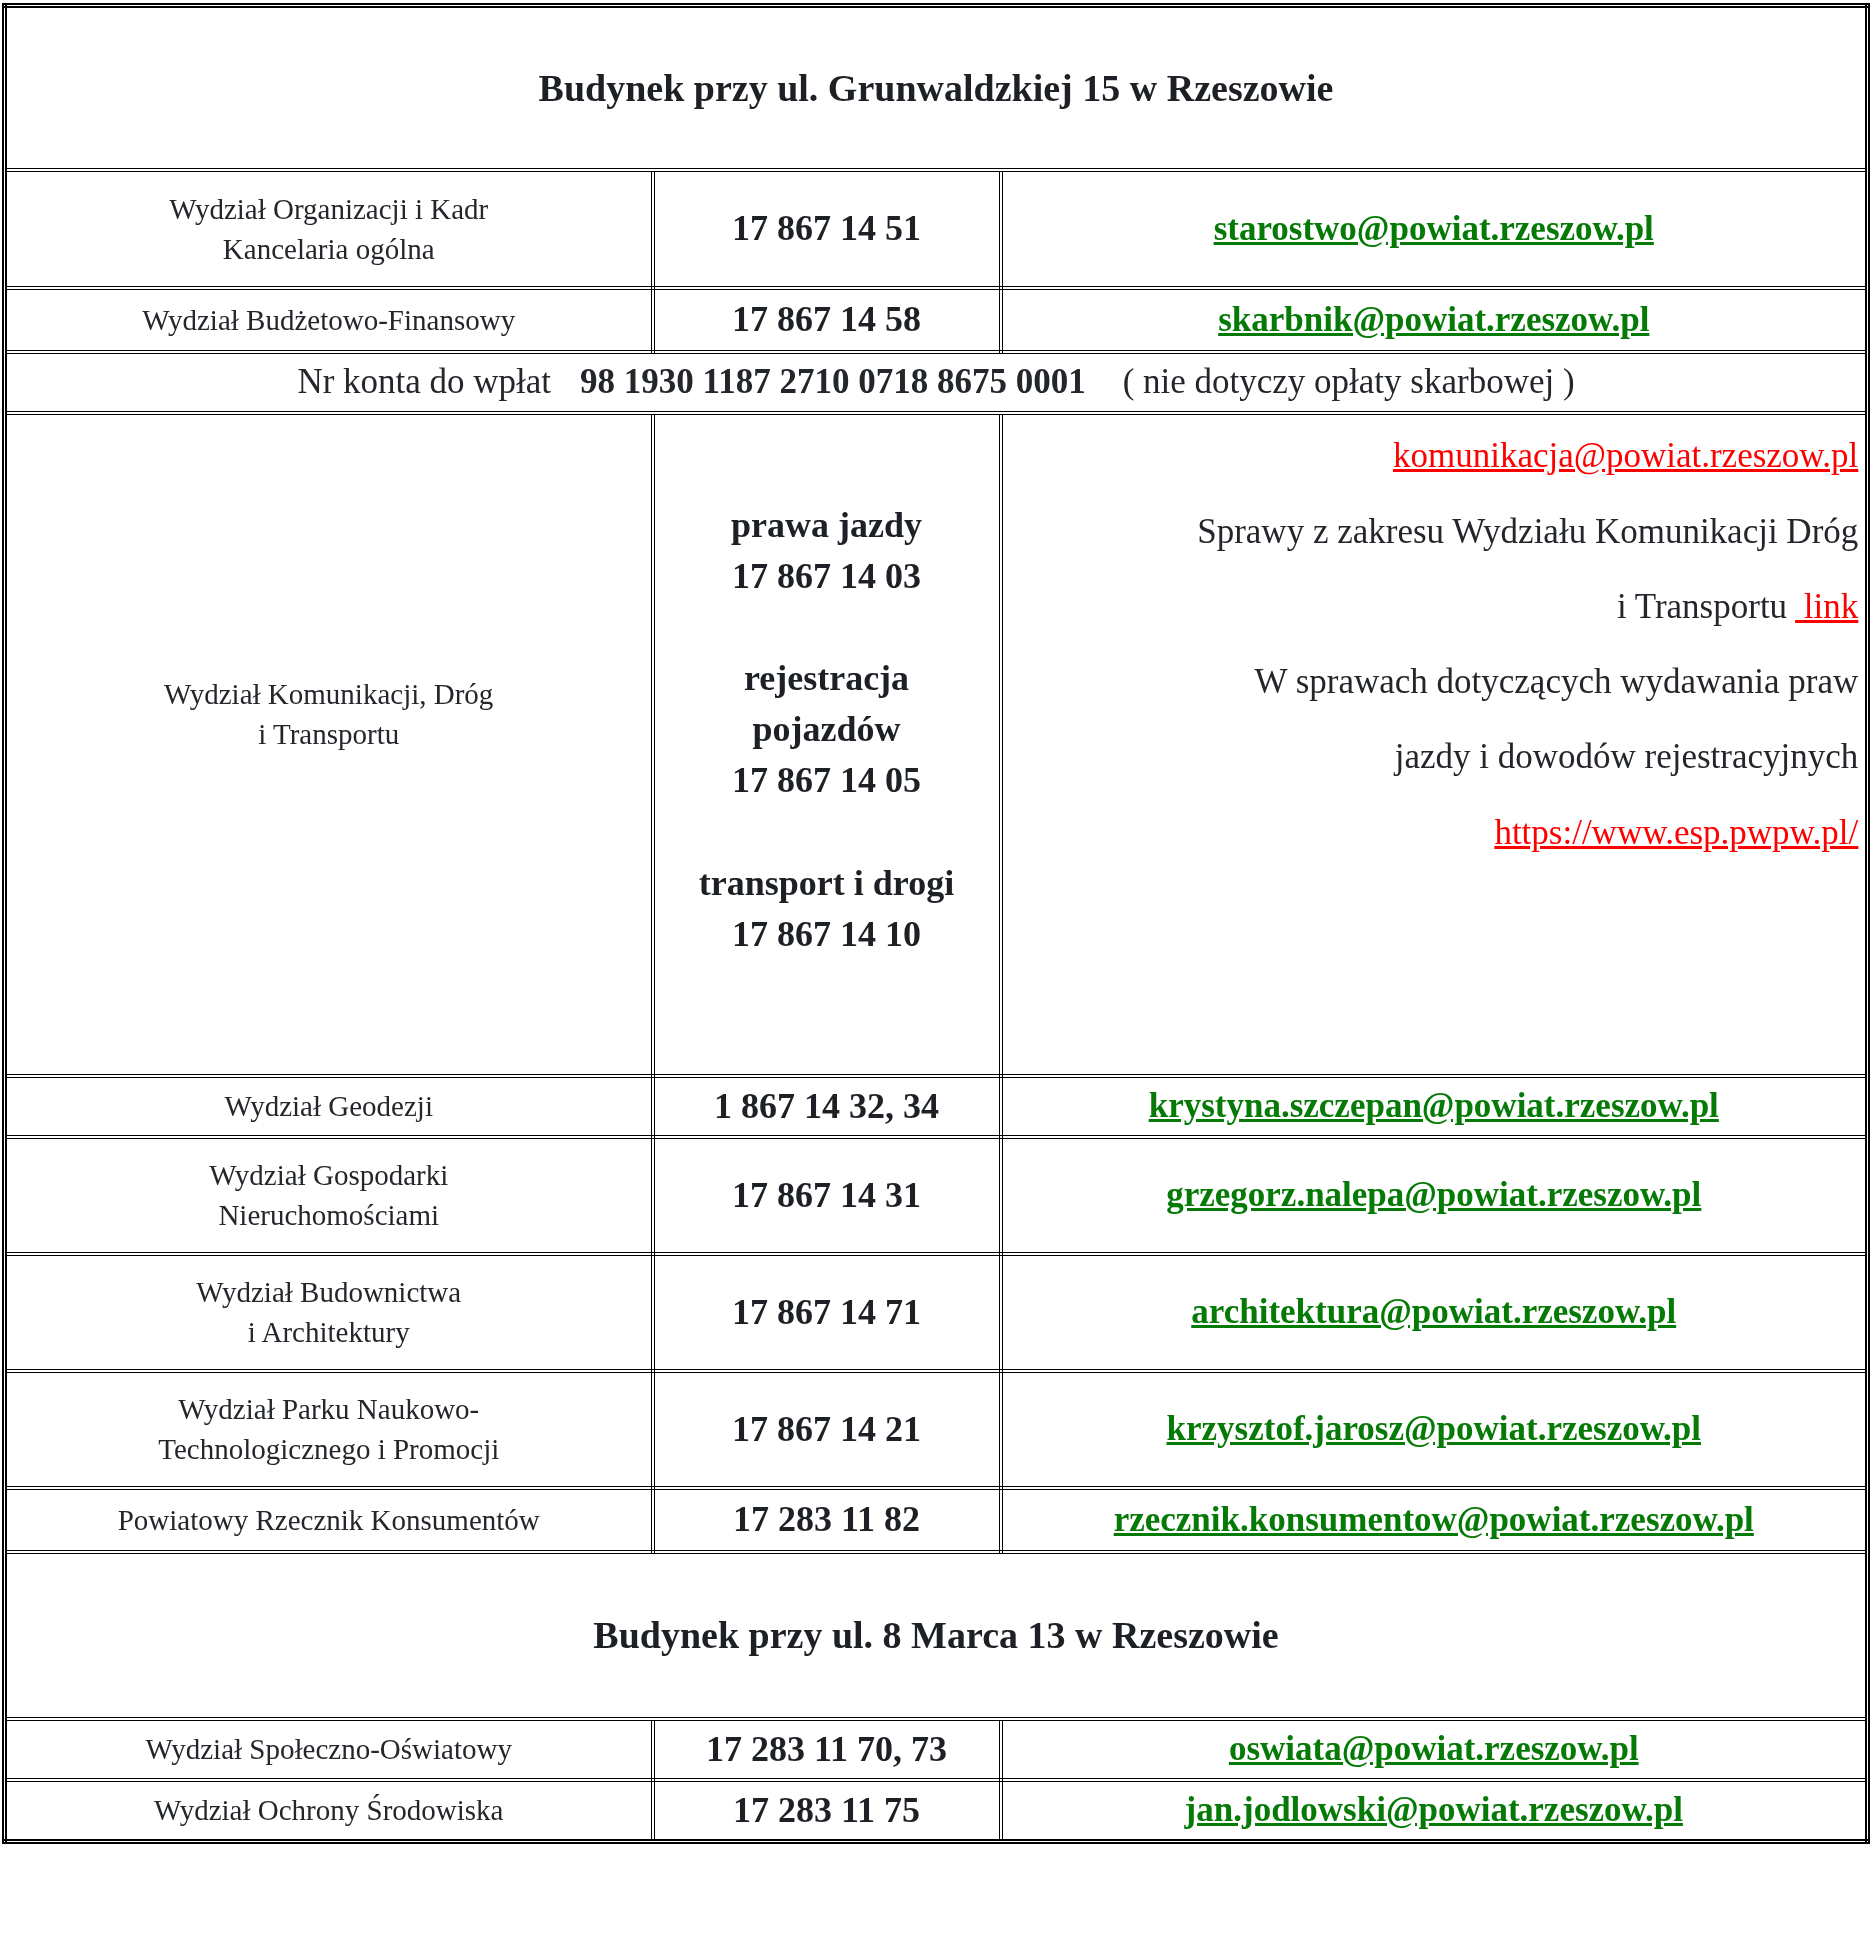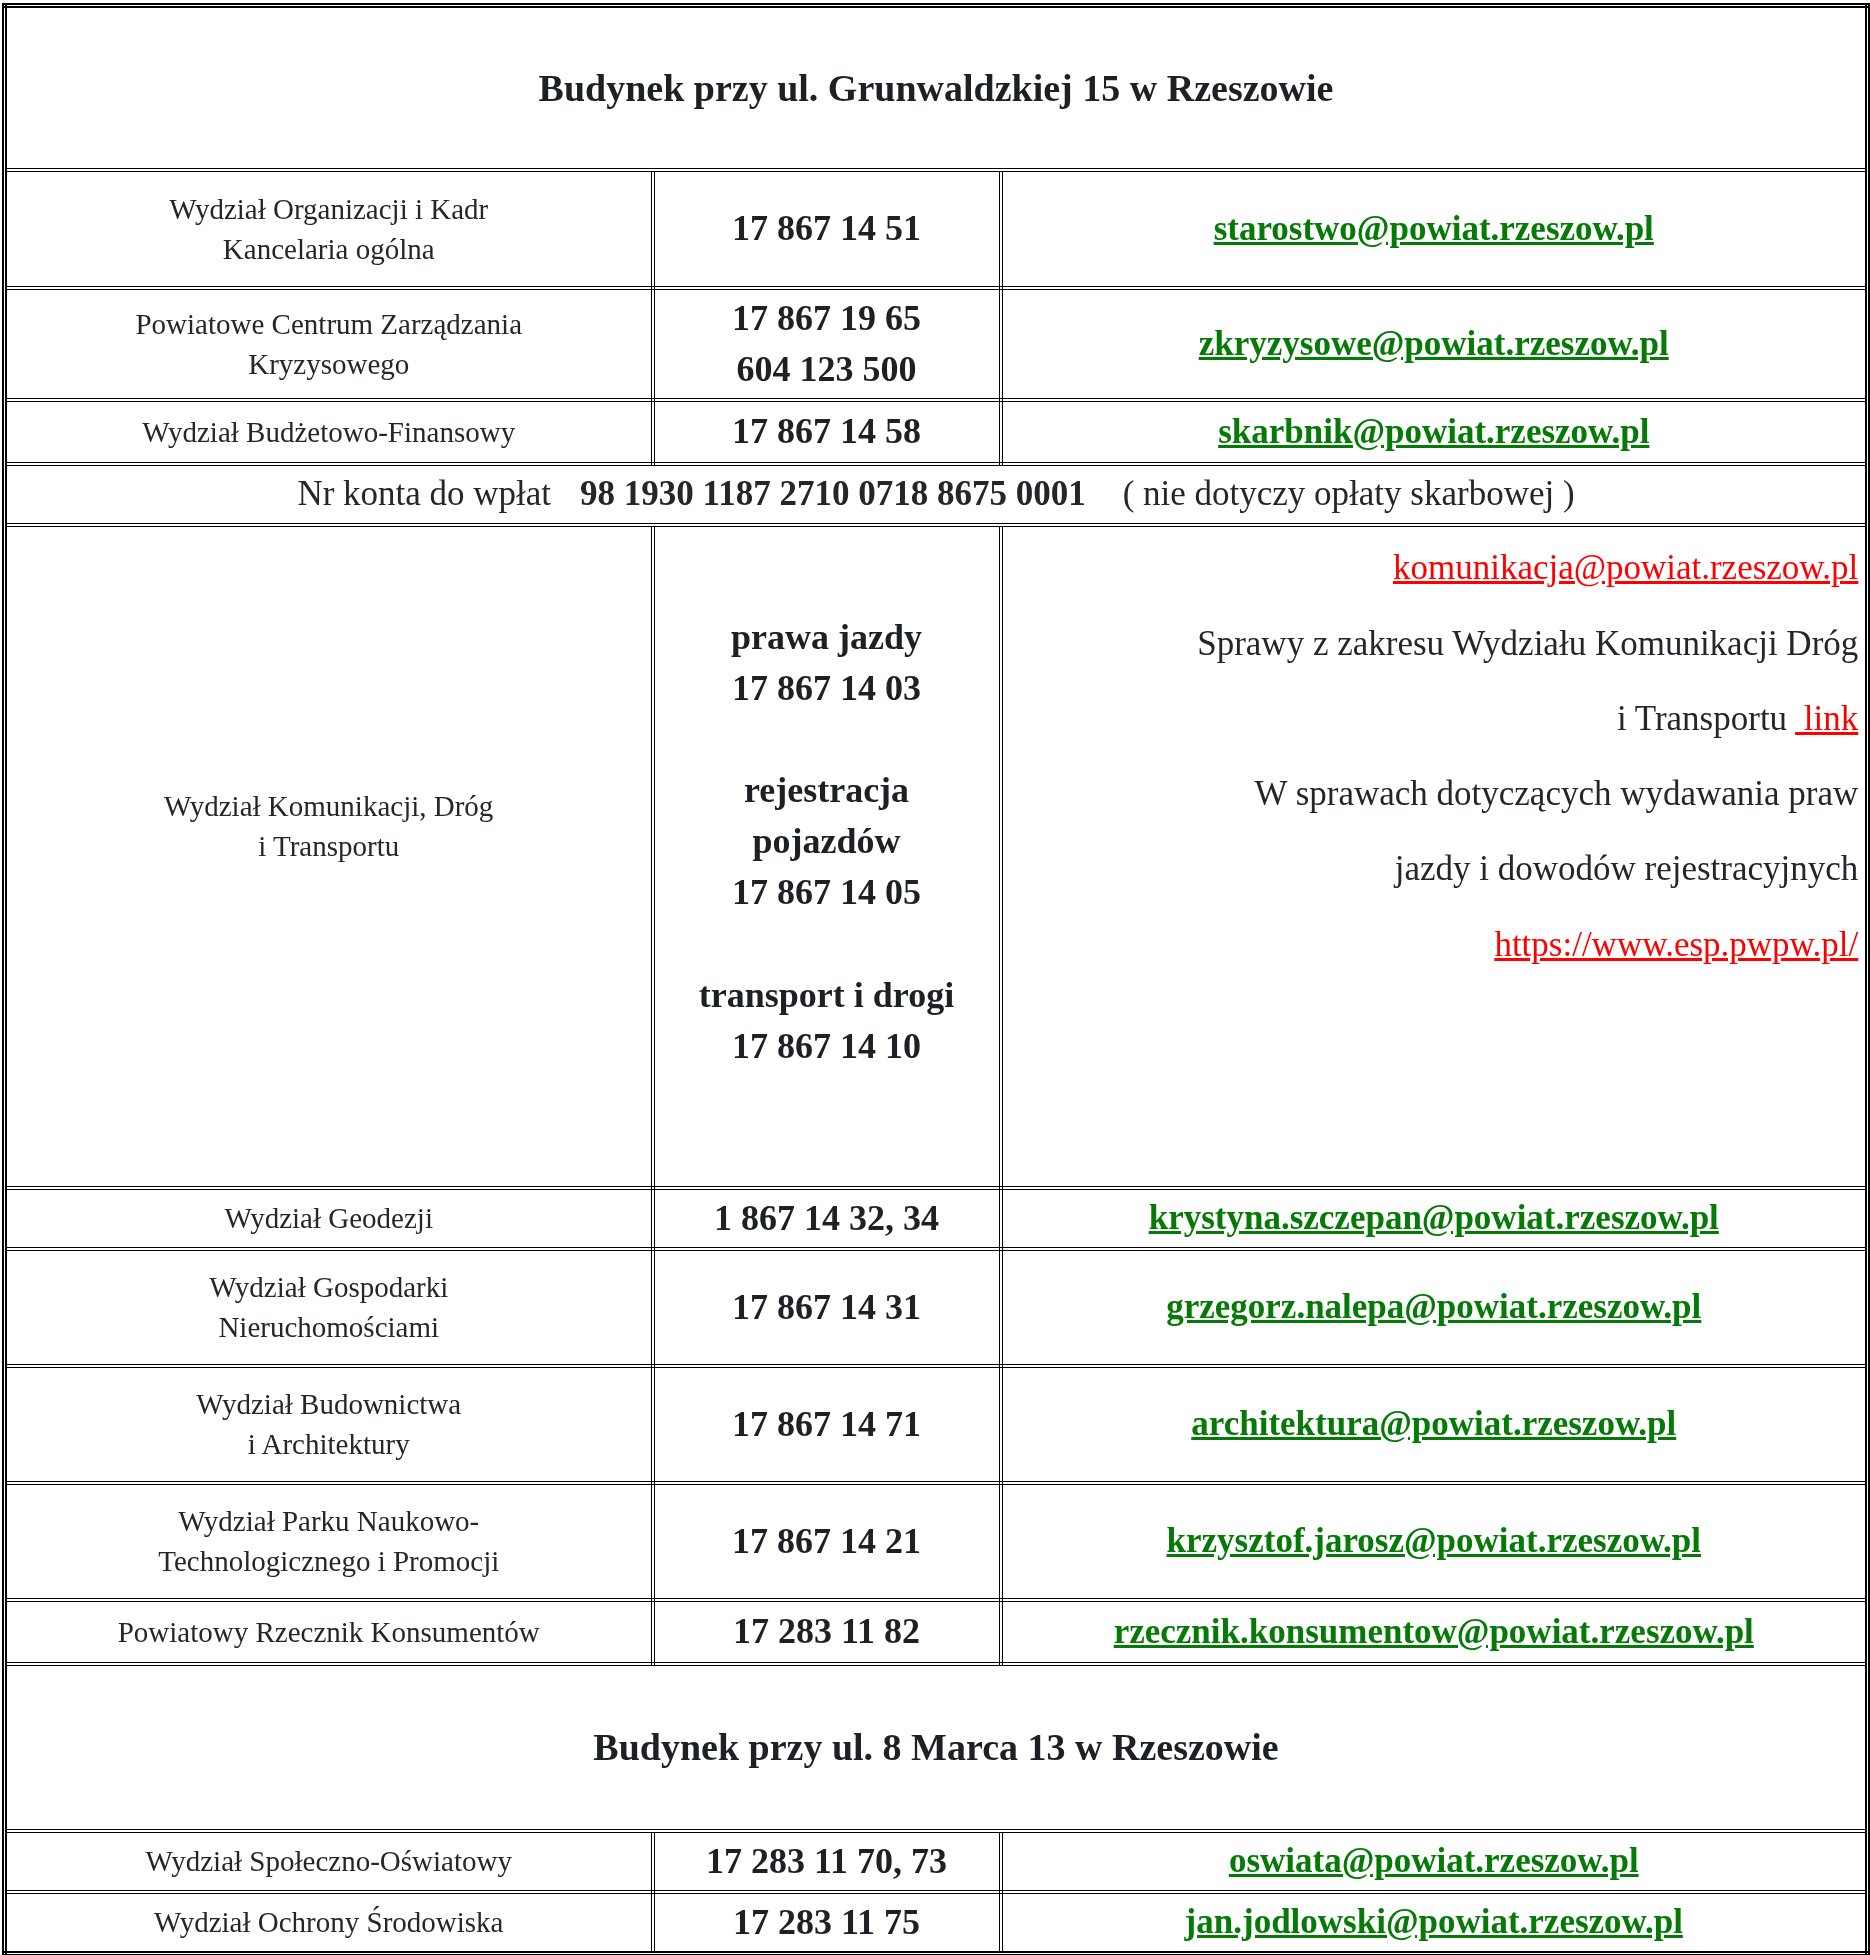--- a/index.html
+++ b/index.html
@@ -106,33 +106,20 @@
 Kancelaria ogólna</span>
     </td>
     <td>
       <span class="phone pre">17 867 14 51</span>
     </td>
     <td>
       <a class="email">starostwo@powiat.rzeszow.pl</a>
     </td>
   </tr>
 
-  <tr>
-    <td style="height:108px">
-      <span class="name pre">Powiatowe Centrum Zarządzania
-Kryzysowego</span>
-    </td>
-    <td>
-      <span class="phone pre">17 867 19 65
-604 123 500</span>
-    </td>
-    <td>
-      <a class="email">zkryzysowe@powiat.rzeszow.pl</a>
-    </td>
-  </tr>
 
   <tr>
     <td style="height:60px">
       <span class="name pre">Wydział Budżetowo-Finansowy</span>
     </td>
     <td>
       <span class="phone pre">17 867 14 58</span>
     </td>
     <td>
       <a class="email">skarbnik@powiat.rzeszow.pl</a>

